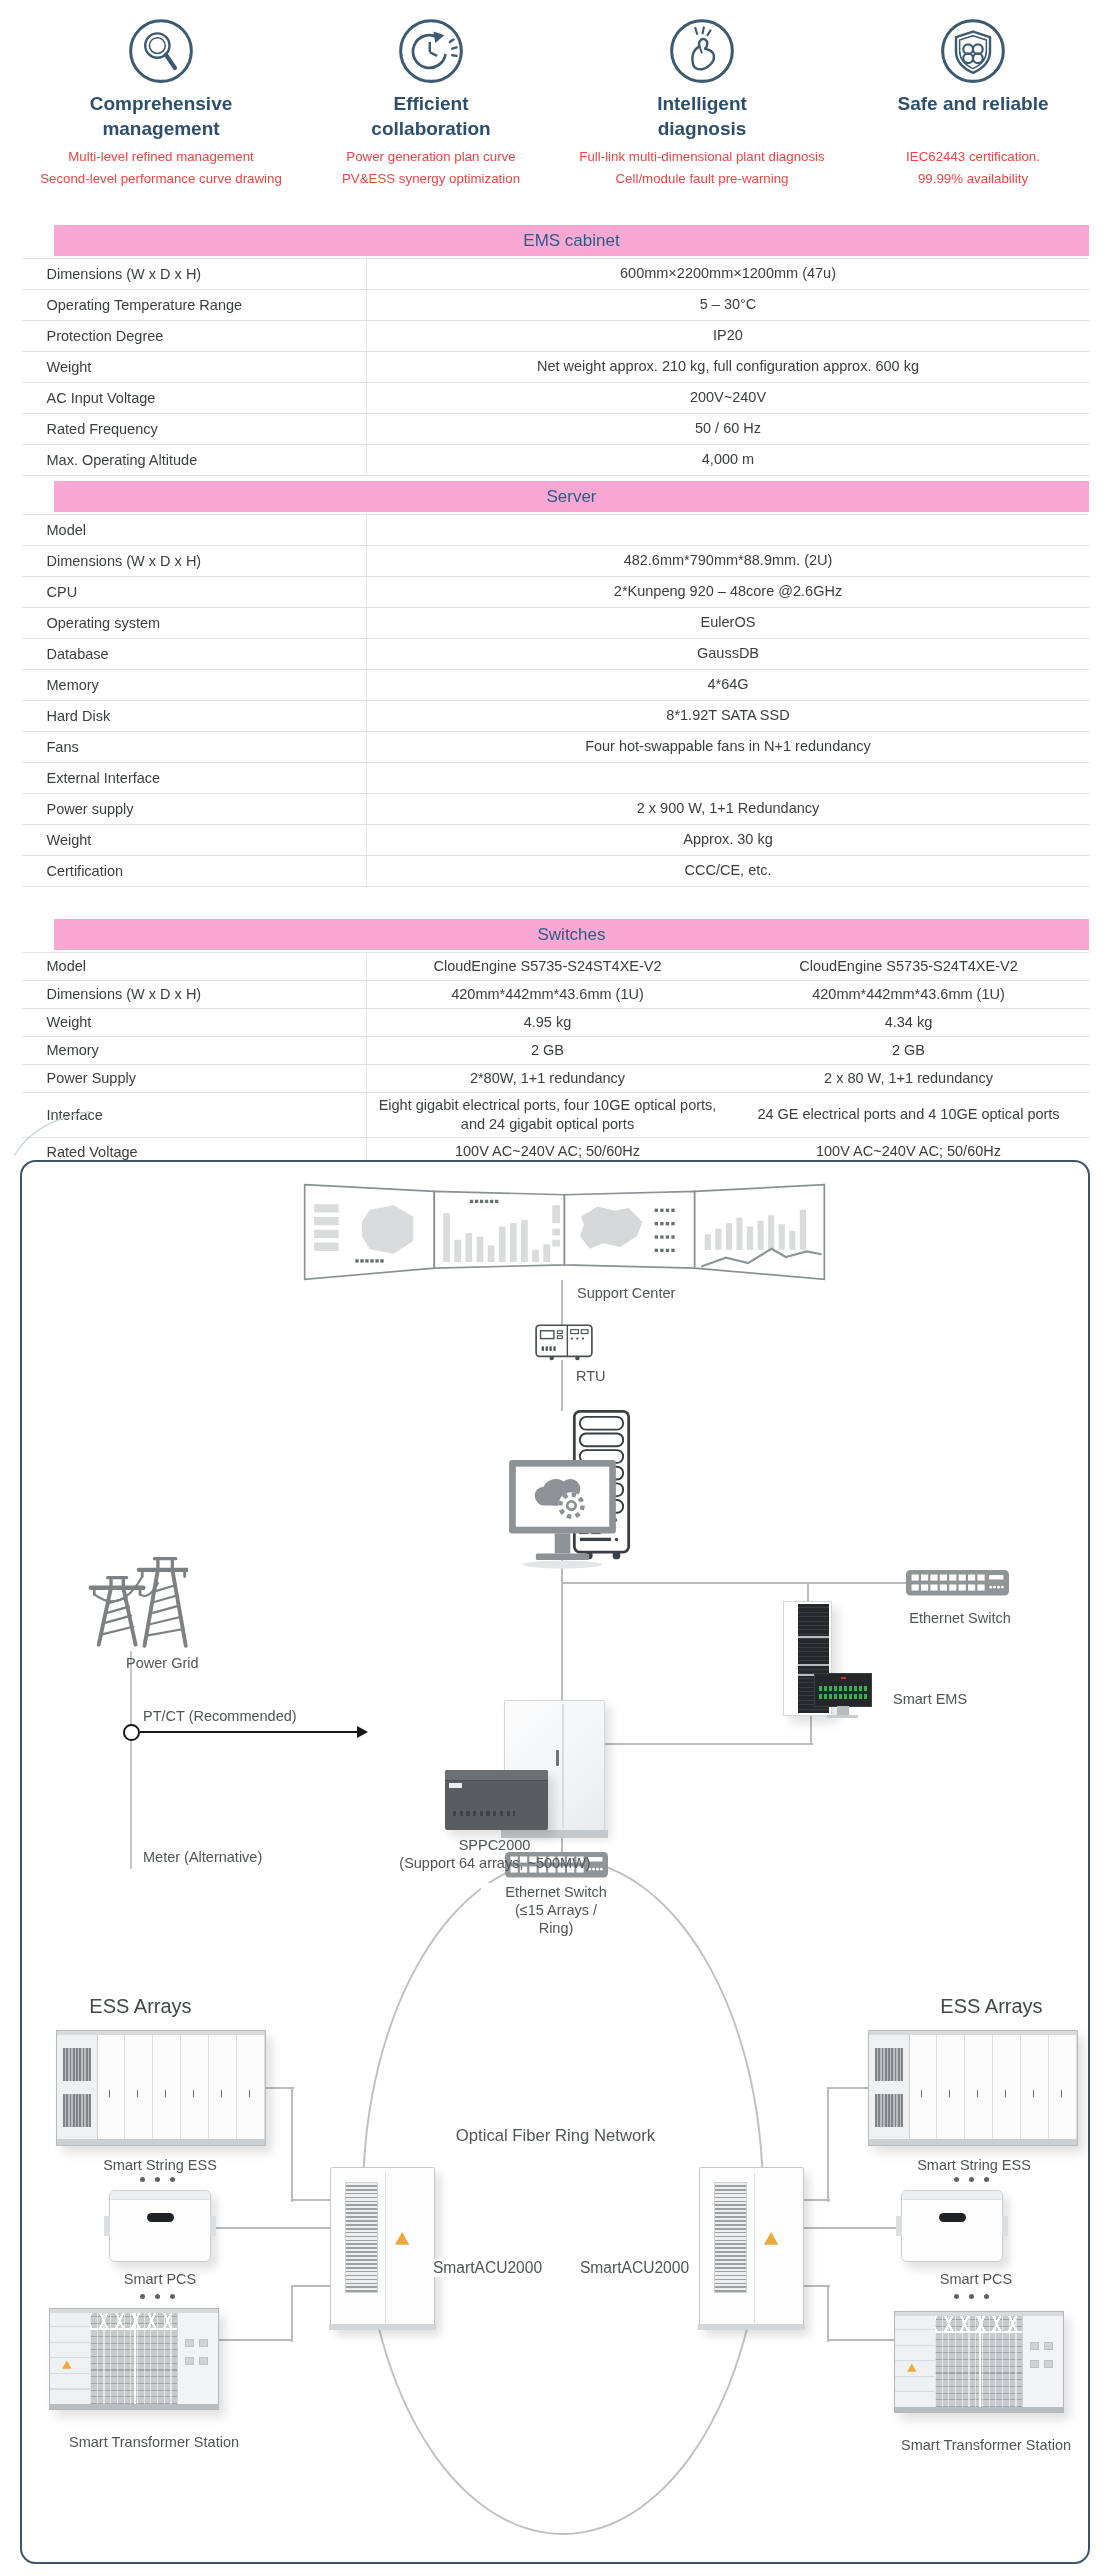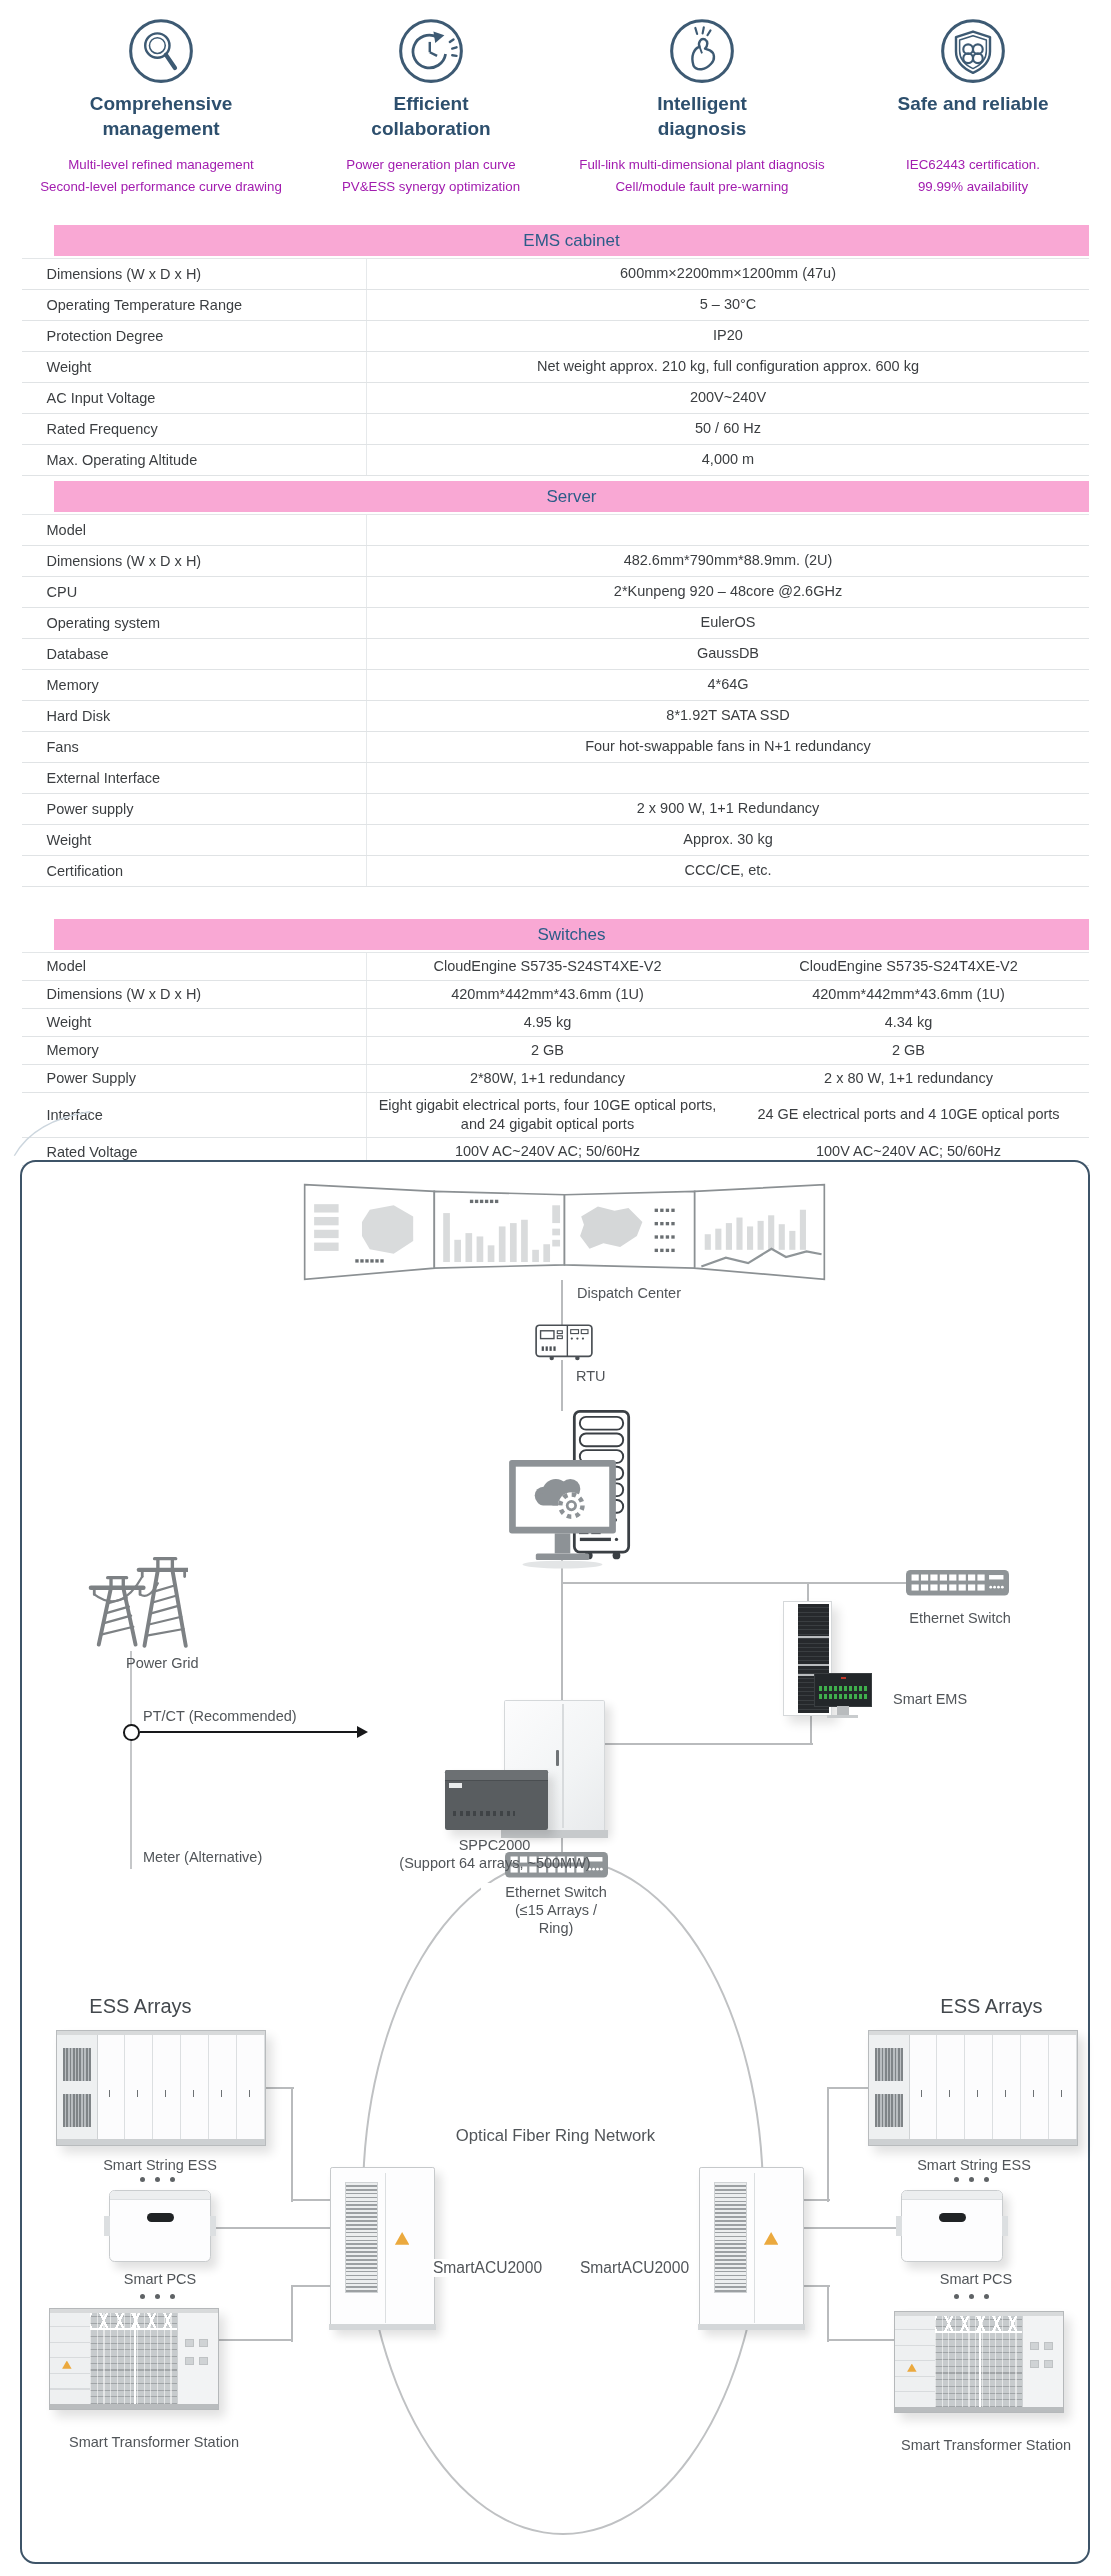--- a/index.html
+++ b/index.html
@@ -2,21 +2,21 @@
 <html style="font-size:9px"><head>
 <meta charset="utf-8">
 <style>
   html,body{margin:0;padding:0;background:#fff;}
   .page{position:relative;width:1112px;height:2576px;background:#fff;overflow:hidden;
         font-family:"Liberation Sans", sans-serif;color:#3b3e41;}
   
   .feat{position:absolute;top:16.7px;width:278px;text-align:center;}
   .feat .icw{height:68px;}
   .feat .title{font-size:19px;font-weight:bold;color:#2d4f6d;line-height:24.5px;margin-top:7.8px;height:51px;}
-  .feat .subs{font-size:13.3px;color:#a21caf;line-height:22px;margin-top:11px;}
+  .feat .subs{font-size:13.3px;color:#ef4444;line-height:22px;margin-top:3px;}
   
   .spec{position:absolute;left:22px;width:1067px;}
   .thead{height:31px;background:#f9a8d4;color:#2b5c88;font-size:17px;display:flex;align-items:center;justify-content:center;margin-left:32px;}
   .tbody{margin-top:1.7px;border-top:0.6px solid #e3e6e8;}
   .trow{display:flex;align-items:stretch;border-bottom:1.1px solid #e0e3e5;min-height:30px;}
   .cols3 .trow{min-height:27px;}
   .tcell{display:flex;align-items:center;font-size:14.5px;color:#3b3e41;box-sizing:border-box;padding:3.3px 5.6px;}
   .tlabel{width:345px;padding-left:24.5px;border-right:1.1px solid #e6e9eb;}
   .tvalue{flex:1;justify-content:center;text-align:center;line-height:19px;}
   
@@ -383,21 +383,21 @@
         <rect x="779" y="62" width="11" height="58"></rect>
       <rect x="798" y="78" width="11" height="42"></rect>
         <rect x="817" y="68" width="11" height="52"></rect>
       <rect x="836" y="58" width="11" height="62"></rect>
         <rect x="855" y="74" width="11" height="46"></rect>
       <rect x="874" y="86" width="11" height="34"></rect>
         <rect x="893" y="48" width="11" height="72"></rect>
     </g>
     <polyline points="716,150 760,134 800,144 842,118 868,133 905,123 932,128" stroke="#8f9598" stroke-width="4" fill="none"></polyline>
   </svg>
-  <div class="dl" style="left:577px;top:1284px;width:156px;text-align:left">Dispatch Center</div>
+  <div class="dl" style="left:577px;top:1284px;width:156px;text-align:left">Support Center</div>
 
   <div class="ln" style="left:561px;top:1280px;width:2.2px;height:46px"></div>
 
   <svg class="abs" style="left:535px;top:1324px;z-index:5" width="58" height="37" viewBox="0 0 104 66">
     <rect x="2" y="2" width="100" height="56" rx="6" fill="#fff" stroke="#4a4f54" stroke-width="3"></rect>
     <line x1="58" y1="2" x2="58" y2="58" stroke="#4a4f54" stroke-width="2.5"></line>
     <rect x="10" y="12" width="24" height="14" fill="none" stroke="#4a4f54" stroke-width="2.5"></rect>
     <rect x="40" y="12" width="9" height="5" fill="none" stroke="#4a4f54" stroke-width="2"></rect>
     <rect x="40" y="21" width="9" height="5" fill="none" stroke="#4a4f54" stroke-width="2"></rect>
     <g fill="#4a4f54">

